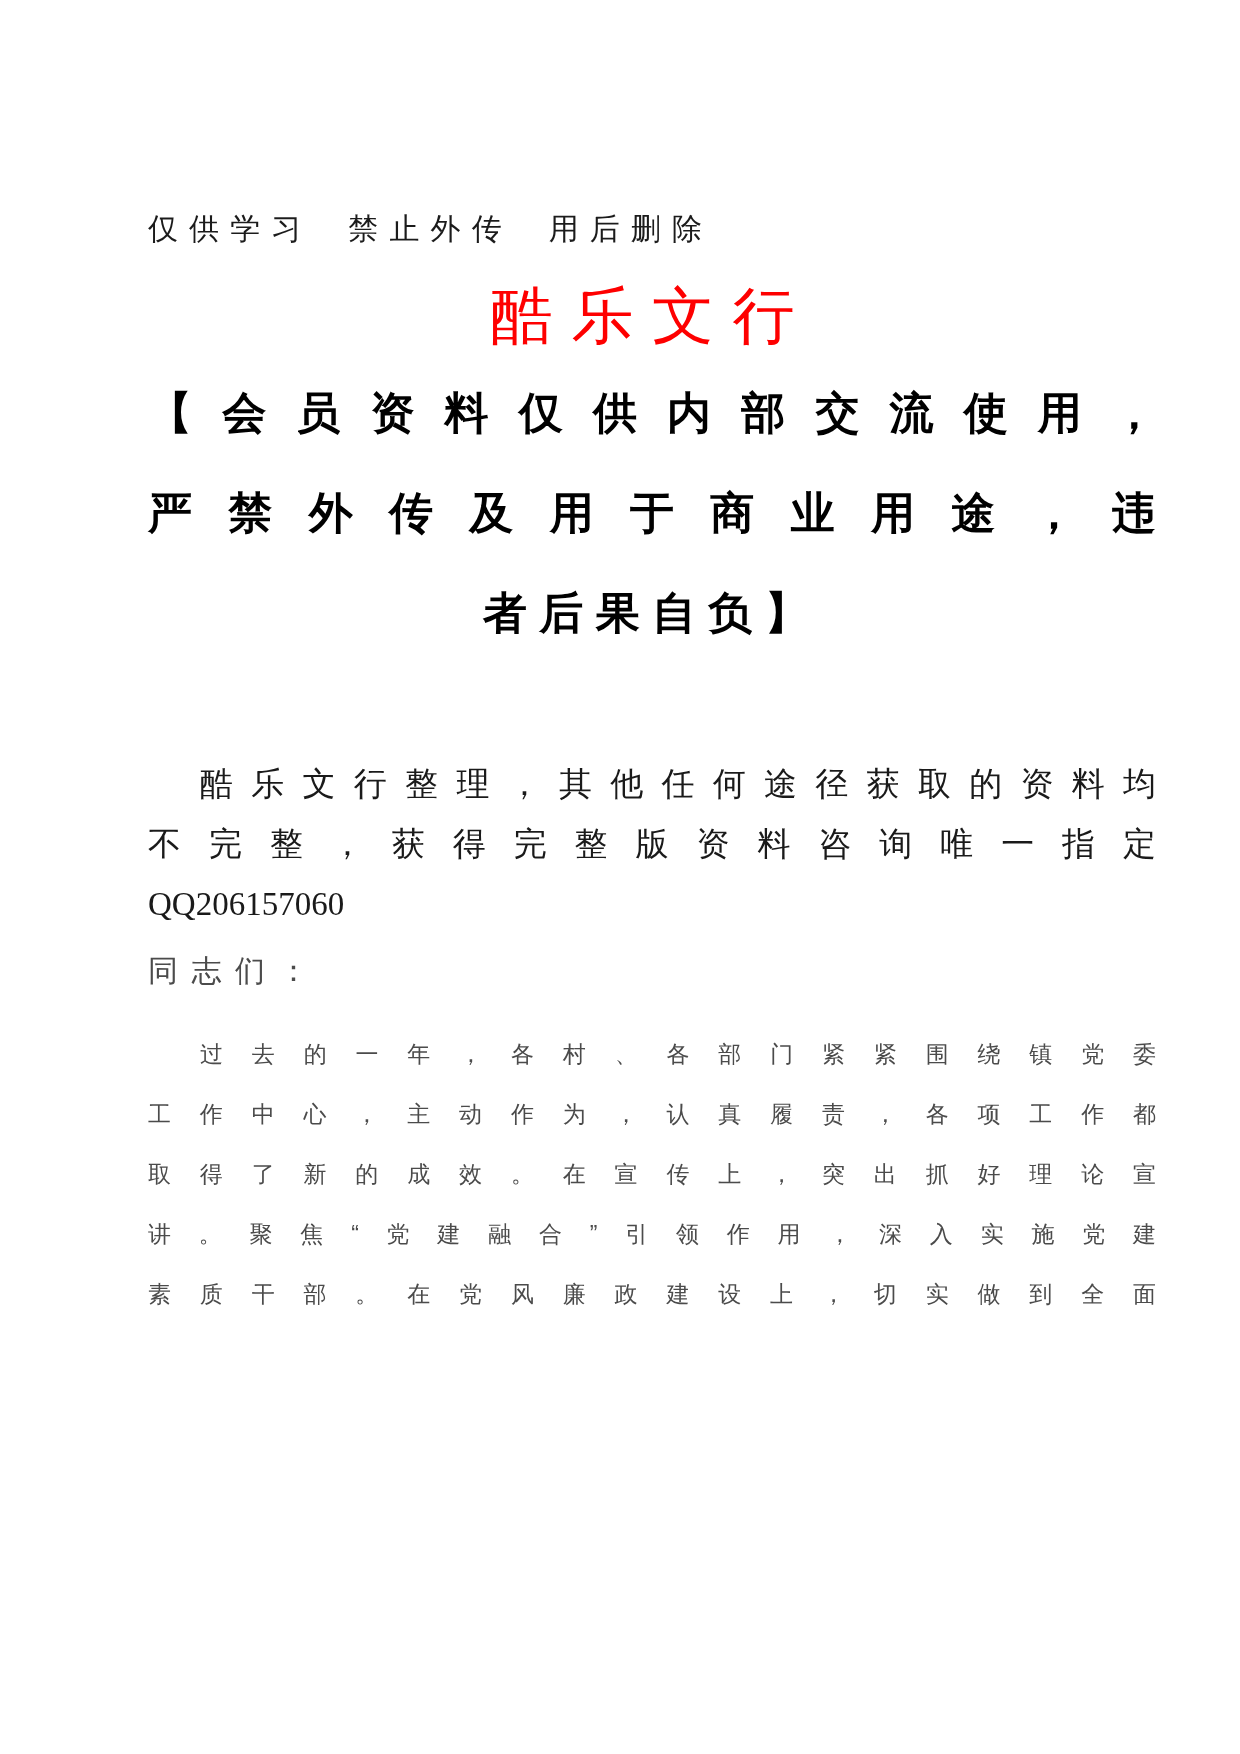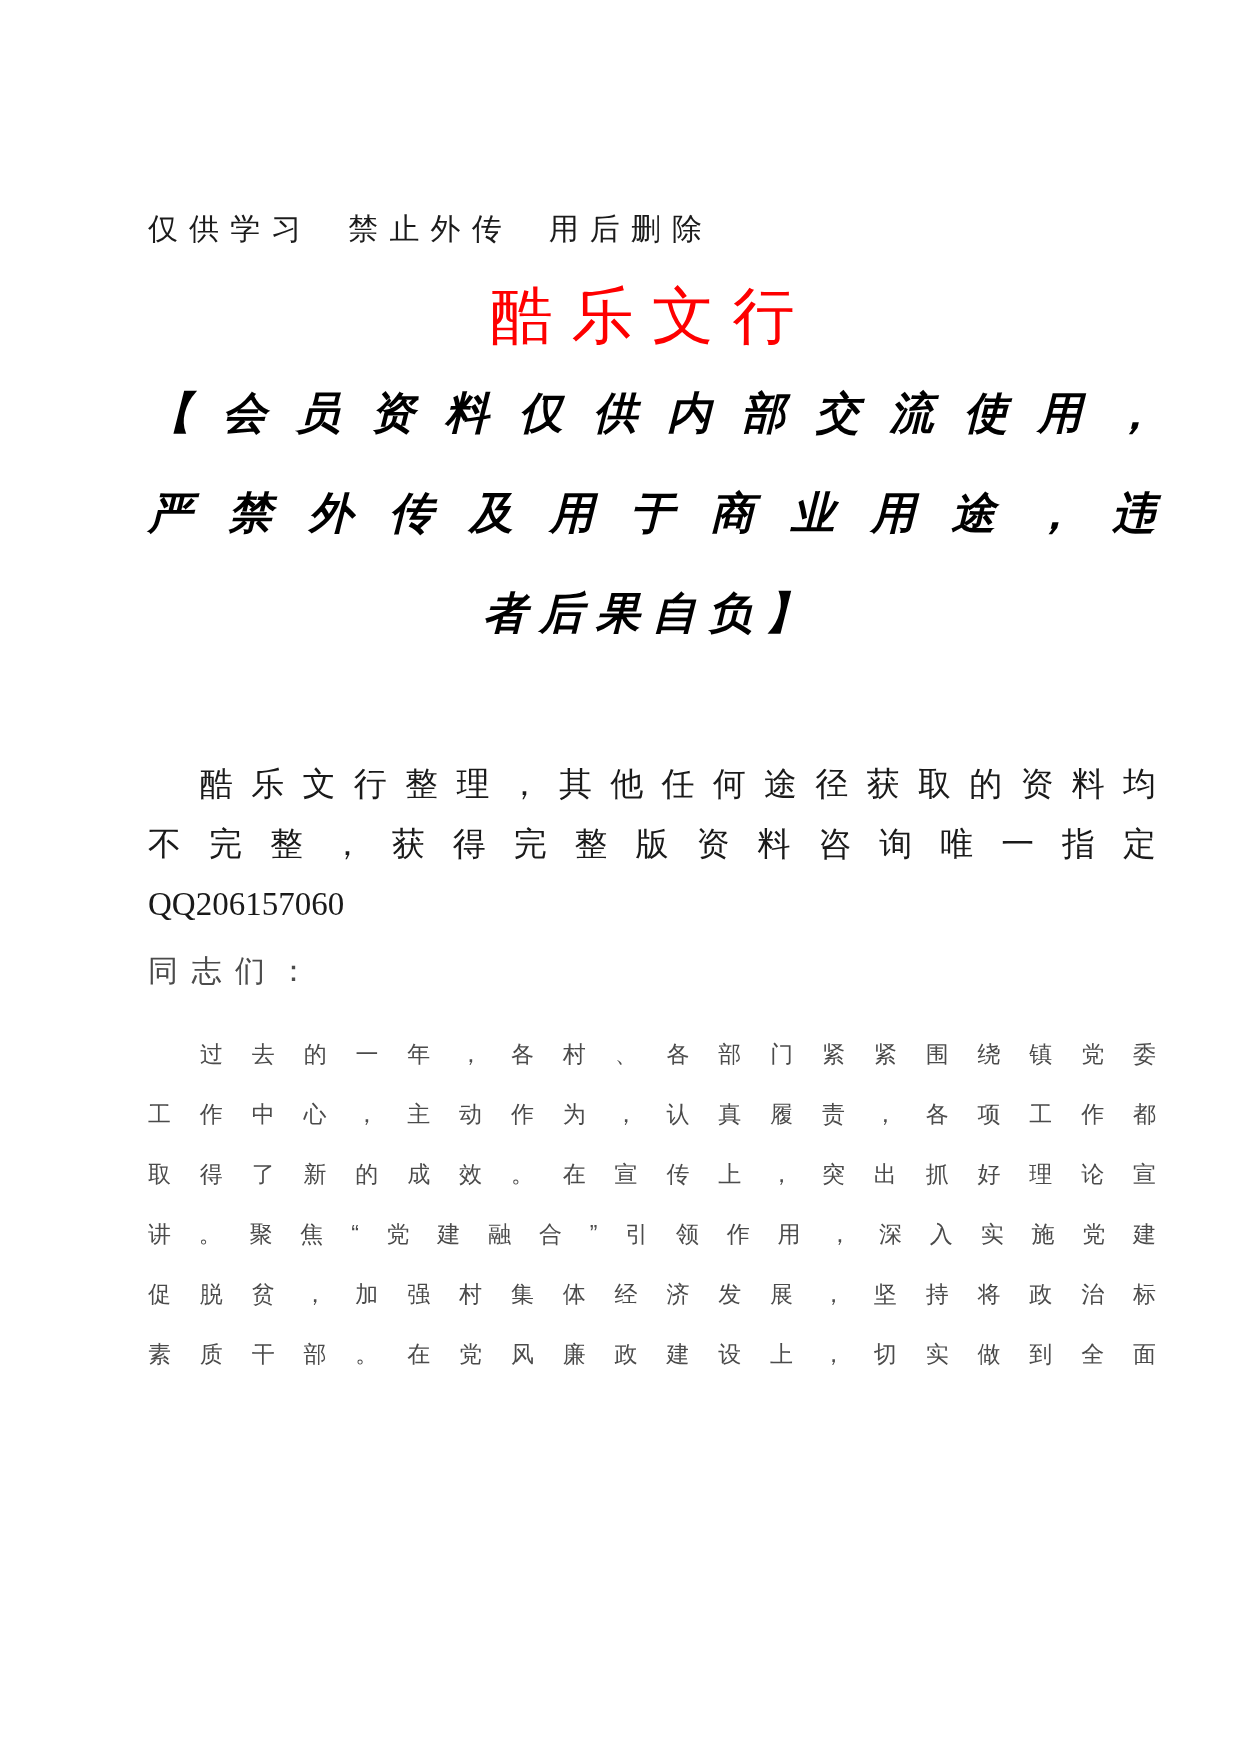--- a/index.html
+++ b/index.html
@@ -38,21 +38,21 @@
     text-align: center;
     letter-spacing: 0.3em;
   }
   .member-notice {
     margin-top: 12px;
     font-size: 44px;
     line-height: 100px;
     font-weight: 700;
     color: var(--notice_black, #000000);
   }
-  .member-notice .line { text-align: justify; text-align-last: justify; font-style: italic; }
+  .member-notice .line { text-align: justify; text-align-last: justify; }
   .member-notice .line.center { text-align: right; text-align-last: center; letter-spacing: 0.28em; }
   .doc-heading {
     margin-top: 44px;
     font-size: 34px;
     line-height: 44px;
     font-weight: 700;
     color: var(--heading_gray, #3d3d3d);
     letter-spacing: 0.06em;
   }
   .source-note {
@@ -102,18 +102,17 @@
       <div class="line plain">QQ206157060</div>
     </div>
 
     <div class="salutation">同志们：</div>
 
     <div class="body-paragraph">
       <div class="line justify indent">过去的一年，各村、各部门紧紧围绕镇党委</div>
       <div class="line justify">工作中心，主动作为，认真履责，各项工作都</div>
       <div class="line justify">取得了新的成效。在宣传上，突出抓好理论宣</div>
       <div class="line justify">讲。聚焦“党建融合”引领作用，深入实施党建</div>
-      <div class="line justify">促脱贫，加强村集体经济发展，坚持将政治标</div>
       <div class="line justify">素质干部。在党风廉政建设上，切实做到全面</div>
     </div>
 
   </div>
 </div>
 
 </body></html>

